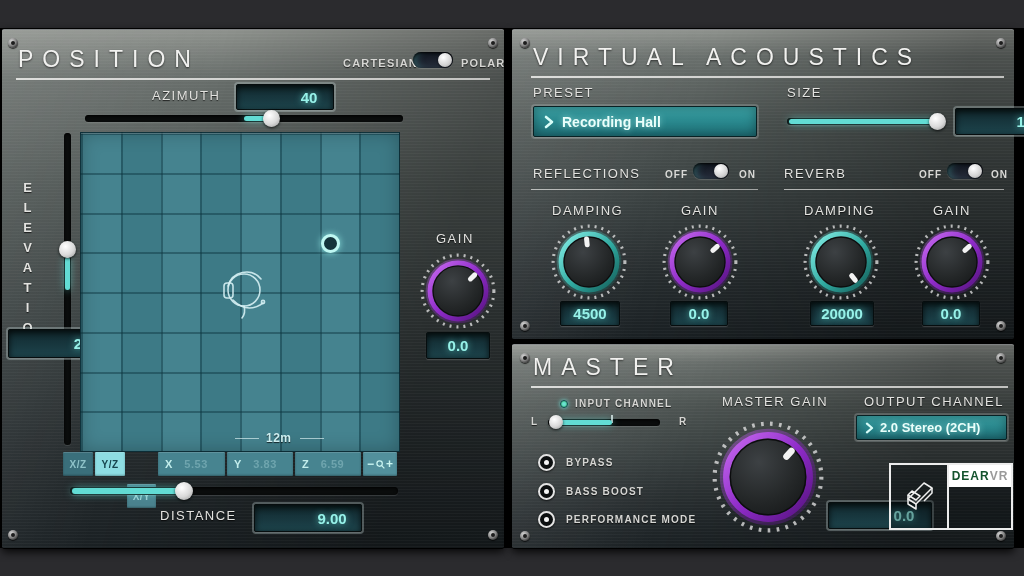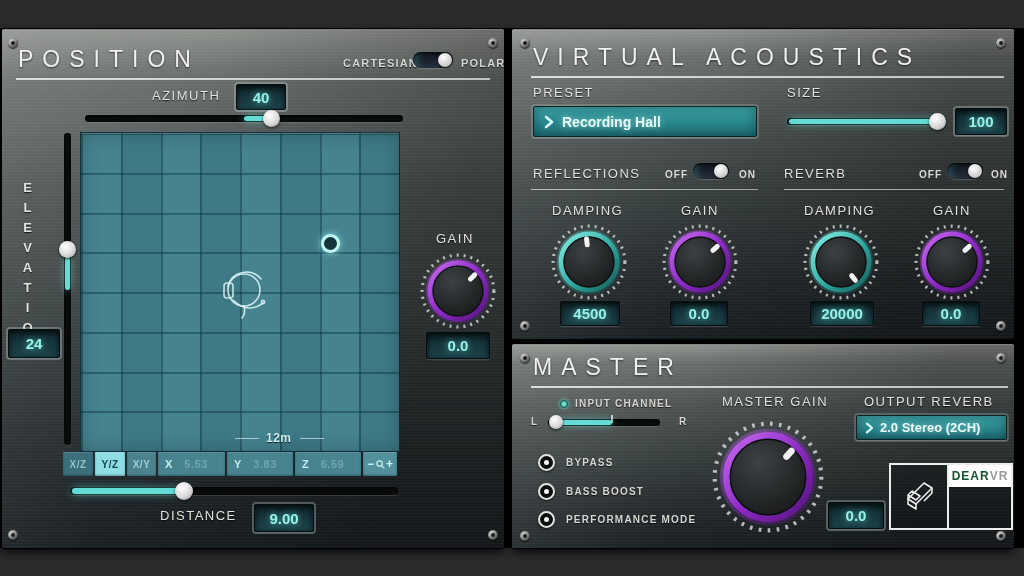--- a/index.html
+++ b/index.html
@@ -34,21 +34,21 @@
   .lbl-sm{position:absolute;color:#d6d6d3;font-weight:700;font-size:10px;letter-spacing:1.2px;white-space:nowrap;text-shadow:0 1px 1px rgba(0,0,0,.7);}
   .valbox{
     position:absolute;border-radius:2px;text-align:center;
     background:linear-gradient(180deg,#0e2326 0%,#16333a 40%,#1d444c 100%);
     border:1px solid #060d0e;
     box-shadow:inset 0 2px 6px rgba(0,0,0,.75), 0 1px 1px rgba(255,255,255,.18);
     color:#97f2e9;font-weight:700;font-size:15px;
     text-shadow:0 0 7px rgba(110,240,228,.75);
     display:flex;align-items:center;justify-content:center;
   }
-  .framed{box-shadow:inset 0 2px 6px rgba(0,0,0,.75), 0 0 0 2px rgba(190,205,205,.35), 0 1px 1px rgba(255,255,255,.15);}
+  .framed{box-shadow:inset 0 2px 6px rgba(0,0,0,.75), 0 0 0 2px rgba(190,205,205,.35), 0 1px 1px rgba(255,255,255,.15);padding-left:48px;}
   .track{
     position:absolute;background:#0a0c0c;border-radius:4px;
     box-shadow:inset 0 1px 3px #000, 0 1px 1px rgba(255,255,255,.12);
   }
   .fill{position:absolute;background:#62dcd4;border-radius:3px;box-shadow:0 0 8px rgba(98,220,212,.65);}
   .sknob{
     position:absolute;border-radius:50%;
     background:radial-gradient(circle at 38% 32%,#ffffff,#d9d9d9 55%,#9b9b9b 95%);
     box-shadow:0 1px 3px rgba(0,0,0,.75);
   }
@@ -79,21 +79,21 @@
       #3f7f8b;
     border:1px solid rgba(8,38,46,.85);
     box-shadow:inset 0 1px 0 rgba(255,255,255,.22), inset 0 0 18px rgba(0,0,0,.25);
   }
   .tab{
     position:absolute;top:452px;height:24px;display:flex;align-items:center;justify-content:center;
     font-size:10px;font-weight:700;letter-spacing:.5px;border-radius:1px;
     box-shadow:inset 0 1px 0 rgba(255,255,255,.15), inset 0 -1px 2px rgba(0,0,0,.3);
   }
   .tab-dim{background:#3a6f7b;color:#8fc3c9;}
-  .tab-mid{background:#4a828e;color:#9fd0d4;}
+  .tab-mid{background:#4a828e;color:#9fd0d4;margin-top:32px;}
   .tab-sel{background:#8edde3;color:#17454e;}
   .coordcell{
     position:absolute;top:452px;height:24px;background:#478490;border-radius:1px;
     display:flex;align-items:center;box-shadow:inset 0 1px 0 rgba(255,255,255,.15), inset 0 -1px 2px rgba(0,0,0,.3);
   }
   .coordcell .axis{color:#c3eeec;font-size:11px;font-weight:700;margin-left:7px;}
   .coordcell .cval{color:#6fa5ae;font-size:11px;font-weight:700;margin-left:12px;letter-spacing:.5px;}
   .radio{
     position:absolute;width:13px;height:13px;border-radius:50%;
     border:2px solid #e4e4e4;background:#0c0f10;box-shadow:0 1px 2px rgba(0,0,0,.7);
@@ -342,21 +342,21 @@
   <circle cx="50" cy="50" r="46" fill="none" stroke="#e2e2e2" stroke-width="3.6" pathLength="100" stroke-dasharray="0.8 1.9" opacity=".78"></circle>
   <circle cx="50" cy="50" r="36" fill="none" stroke="url(#ringPurple)" stroke-width="11" opacity=".38"></circle>
   <circle cx="50" cy="50" r="36" fill="none" stroke="url(#ringPurple)" stroke-width="5.5"></circle>
   <circle cx="50" cy="50" r="32.5" fill="url(#faceGrad)" stroke="#0b0c0d" stroke-width="1.2"></circle>
   <g transform="rotate(42 50 50)">
       <rect x="47.2" y="17" width="5.6" height="12" rx="2.8" fill="#f3f3f3"></rect>
     </g>
 </svg>
 <div class="valbox framed" style="left:828px;top:502px;width:54px;height:25px;">0.0</div>
 
-<div class="lbl" style="left:864px;top:394px;">OUTPUT REVERB</div>
+<div class="lbl" style="left:864px;top:394px;">OUTPUT CHANNEL</div>
 <div class="dropdown" style="left:856px;top:415px;width:149px;height:23px;font-size:13px;">
   <svg width="9" height="12" viewBox="0 0 10 14" style="margin:0 6px 0 8px;">
     <polyline points="2,2 8,7 2,12" fill="none" stroke="#d8fdf8" stroke-width="2.6" stroke-linecap="round" stroke-linejoin="round"></polyline>
   </svg>
   <span>2.0 Stereo (2CH)</span>
 </div>
 
 <div class="radio" style="left:538px;top:454px;"></div>
 <div class="lbl-sm" style="left:566px;top:457px;">BYPASS</div>
 <div class="radio" style="left:538px;top:483px;"></div>

